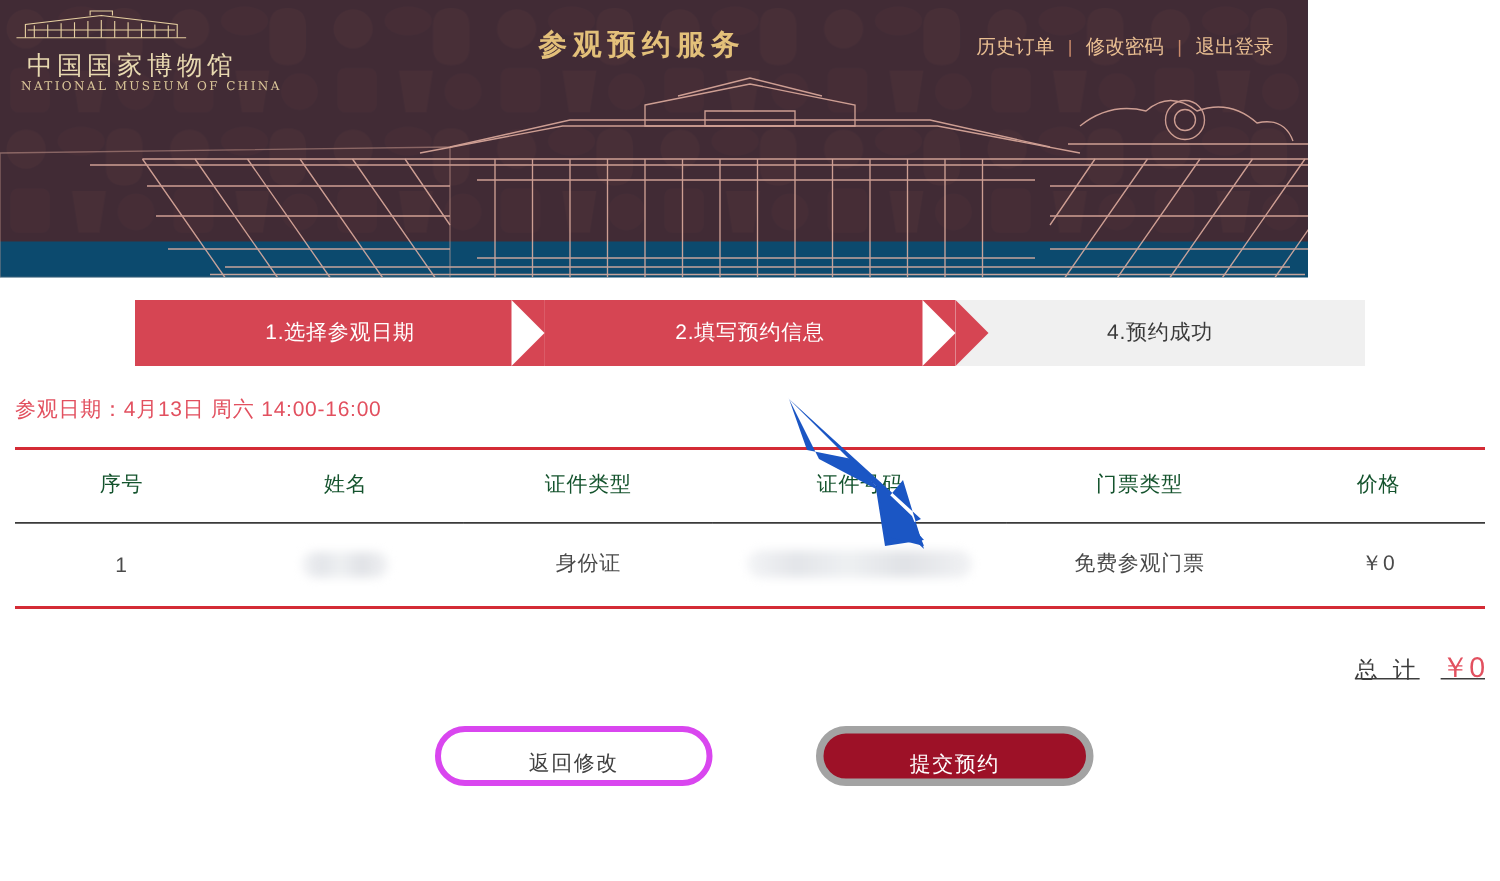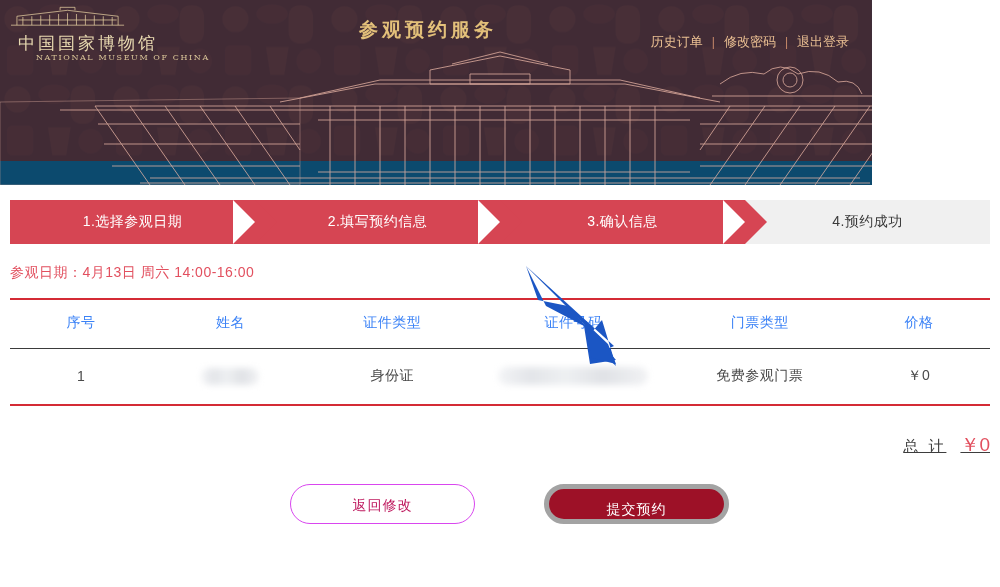--- a/index.html
+++ b/index.html
@@ -49,21 +49,21 @@
     left: 10px;
     top: 26px;
     font-family: "DejaVu Serif", "Liberation Serif", serif;
     font-size: 17px;
     letter-spacing: 3px;
     color: #e8d9b0;
     white-space: nowrap;
   }
   .logo-en {
     position: absolute;
-    left: 28px;
+    left: 6px;
     top: 47px;
     font-family: "DejaVu Serif", "Liberation Serif", serif;
     font-size: 8px;
     letter-spacing: 1.6px;
     color: #dcc79a;
     white-space: nowrap;
   }
   .banner-title {
     position: absolute;
     left: 0;
@@ -72,40 +72,40 @@
     text-align: center;
     font-size: 19px;
     font-weight: bold;
     letter-spacing: 4px;
     color: #e3c07a;
     z-index: 5;
   }
   .banner-nav {
     position: absolute;
     right: 14px;
-    top: 33px;
+    top: 22px;
     z-index: 5;
     font-size: 13px;
     color: #e8b98e;
     white-space: nowrap;
   }
   .banner-nav a {
     color: #eabf92;
     text-decoration: none;
     padding: 0 9px;
   }
   .banner-nav .sep {
     color: #c98a6a;
     font-size: 12px;
   }
 
   
   .steps {
     position: relative;
-    width: 980px;
+    width: 820px;
     margin: 15px auto 0 auto;
     height: 44px;
     display: flex;
   }
   .step {
     position: relative;
     flex: 1;
     height: 44px;
     display: flex;
     align-items: center;
@@ -168,21 +168,21 @@
     border-bottom: 2px solid #d42b35;
   }
   table.booking {
     width: 100%;
     border-collapse: collapse;
     table-layout: fixed;
   }
   table.booking th {
     font-size: 14px;
     font-weight: normal;
-    color: #3b82f6;
+    color: #14532d;
     padding: 14px 0 16px 0;
     text-align: center;
     border-bottom: 1px solid #3b3b3b;
     letter-spacing: 0.5px;
   }
   table.booking td {
     font-size: 14px;
     color: #4a4a4a;
     padding: 18px 0 19px 0;
     text-align: center;
@@ -233,22 +233,22 @@
     border-radius: 22px;
     font-size: 14px;
     letter-spacing: 1px;
     cursor: pointer;
     box-sizing: border-box;
   }
   .btn-back {
     left: 280px;
     width: 185px;
     background: #ffffff;
-    border: 1px solid #d946ef;
-    color: #be185d;
+    border: 4px solid #d946ef;
+    color: #404040;
   }
   .btn-submit {
     left: 534px;
     width: 185px;
     background: #9d1127;
     border: 5px solid #a3a3a3;
     color: #ffffff;
   }
 
   .annotation-arrow {
@@ -356,25 +356,20 @@
 </div>
 
 <div class="steps">
   <div class="step active">
     <span>1.选择参观日期</span>
     <span class="arrow-notch"></span>
     <span class="arrow-tip"></span>
   </div>
   <div class="step active">
     <span>2.填写预约信息</span>
-    <span class="arrow-notch"></span>
-    <span class="arrow-tip"></span>
-  </div>
-  <div class="step active">
-    <span>3.确认信息</span>
     <span class="arrow-notch"></span>
     <span class="arrow-tip"></span>
   </div>
   <div class="step inactive">
     <span>4.预约成功</span>
   </div>
 </div>
 
 <div class="main">
 

